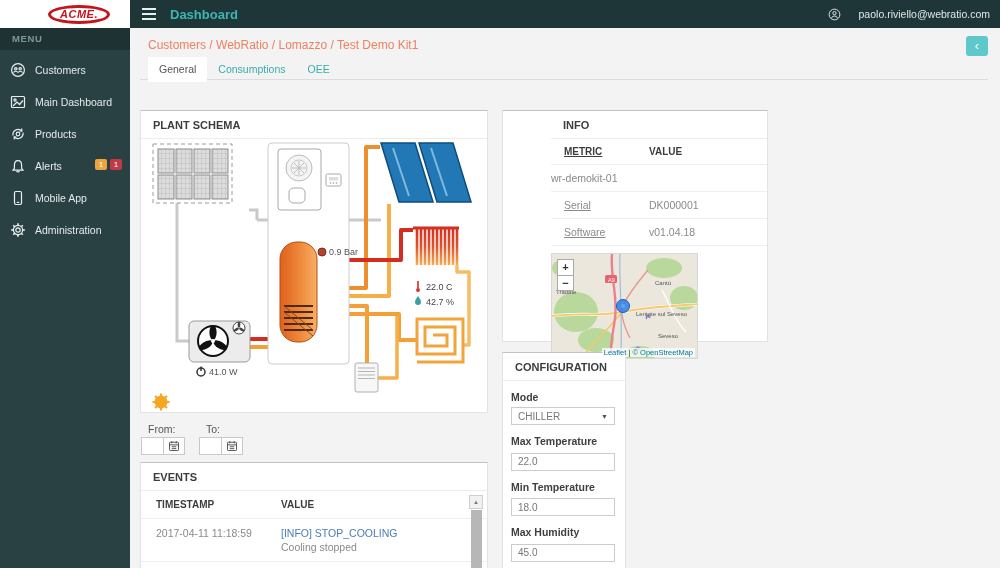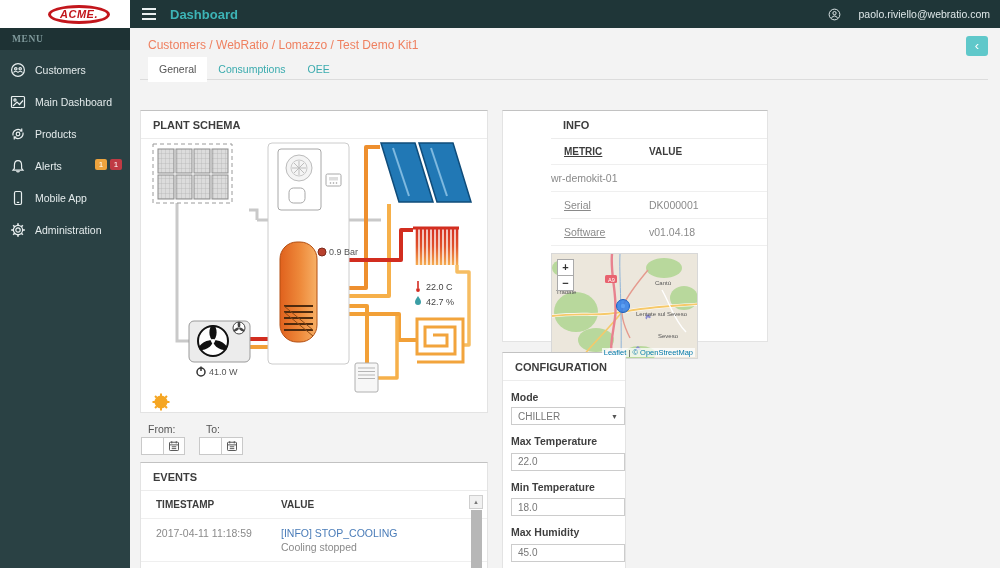--- a/index.html
+++ b/index.html
@@ -16,21 +16,21 @@
   .topbar-user { margin-left:auto; margin-right:10px; display:flex; align-items:center;
                  gap:18px; color:#dfe8e9; font-size:10.5px; }
 
   
   .sidebar { position:absolute; left:0; top:0; width:130px; height:568px; background:#2a4144; }
   .logo-area { height:28px; background:#fff; display:flex; align-items:center; justify-content:center;padding-left:28px; }
   .logo-oval { border:3px solid #c3161c; border-radius:50%; padding:0px 9px 1px;
                color:#c3161c; font-weight:bold; font-style:italic; font-size:11px;
                letter-spacing:.5px; }
   .menu-label { height:22px; background:#1e3234; color:#7e989a; font-size:9.5px;
-                font-weight:bold; line-height:22px; padding-left:12px; letter-spacing:.6px;font-family:Liberation Serif, serif; }
+                font-weight:bold; line-height:22px; padding-left:12px; letter-spacing:.6px; }
   .nav { padding-top:4px; }
   .nav-item { position:relative; display:flex; align-items:center; gap:9px;
               padding:8px 10px; color:#e4ebec; font-size:10.5px; cursor:pointer; }
   .nav-item svg { width:16px; height:16px; flex:none; stroke:#e9eff0; fill:none;
                   stroke-width:1.2; }
   .badges { position:absolute; right:8px; top:9px; display:flex; gap:3px; }
   .badge { min-width:12px; height:11px; border-radius:2px; color:#fff; font-size:8px;
            display:flex; align-items:center; justify-content:center; padding:0 2px; }
   .badge.orange { background:#eda33e; }
   .badge.red { background:#bf3a44; }
@@ -70,21 +70,21 @@
   .map-zoom button { display:block; width:17px; height:16px; background:#fff;
                      border:1px solid #aaa; font-size:11px; font-weight:bold;
                      color:#333; line-height:13px; cursor:pointer; }
   .map-zoom button:first-child { border-bottom:none; }
   .map-attrib { position:absolute; right:2px; bottom:1px; z-index:3; font-size:7.5px;
                 color:#333; background:rgba(255,255,255,.75); padding:0 2px; }
   .map-attrib .blue { color:#0078a8; cursor:pointer; }
 
   #config-card { left:502px; top:352px; width:124px; height:230px; }
   .cfg-label { font-size:10.5px; font-weight:bold; color:#3f3f3f; margin:10px 12px 4px 8px; }
-  .cfg-input, .cfg-select { margin:0 8px; width:114px; height:18px; border:1px solid #ccc;
+  .cfg-input, .cfg-select { margin:0 8px; width:104px; height:18px; border:1px solid #ccc;
          background:#fff; font-size:10px; color:#777; padding:0 6px;
          font-family:"Liberation Sans",sans-serif; }
   .cfg-select { display:flex; align-items:center; justify-content:space-between; cursor:pointer; }
   .cfg-select .caret { font-size:7px; color:#555; }
 
   
   .date-label { position:absolute; font-size:10.5px; color:#555; }
   .date-group { position:absolute; display:flex; height:18px; }
   .date-group input { width:22px; height:18px; border:1px solid #c9c9c9; border-right:none;
                       background:#fff; }

